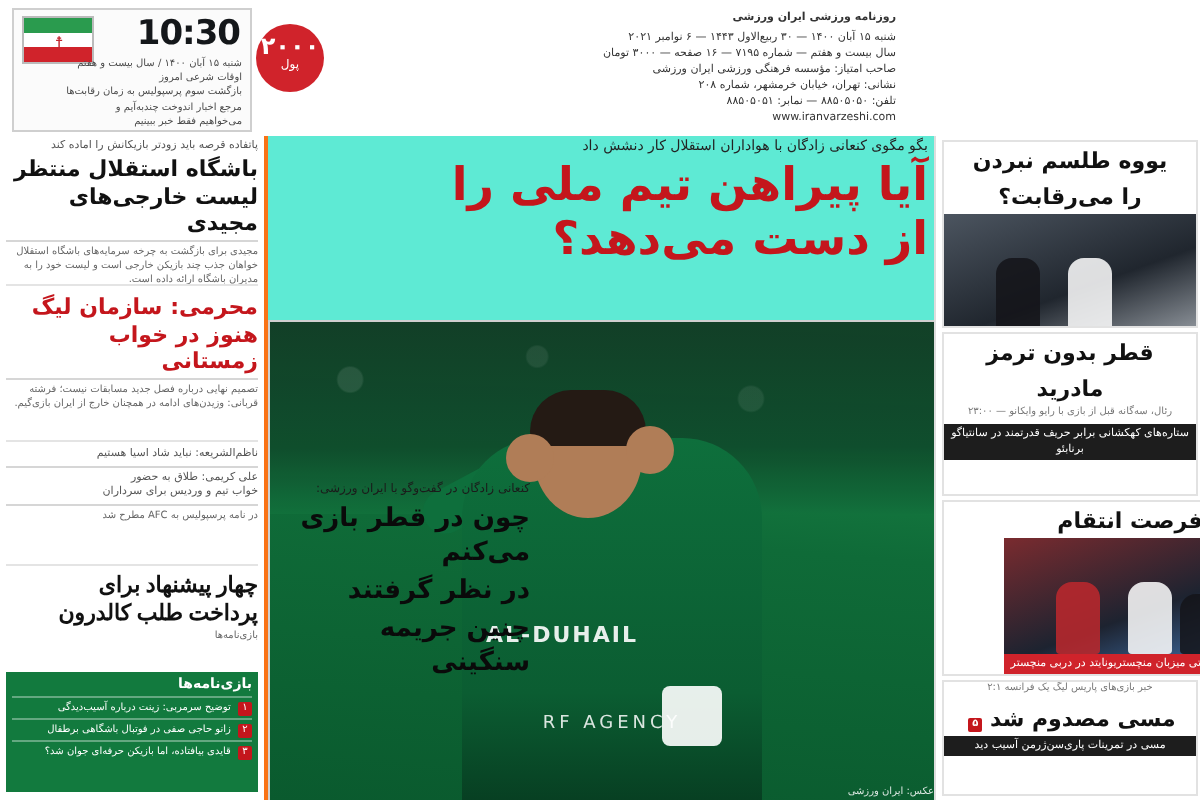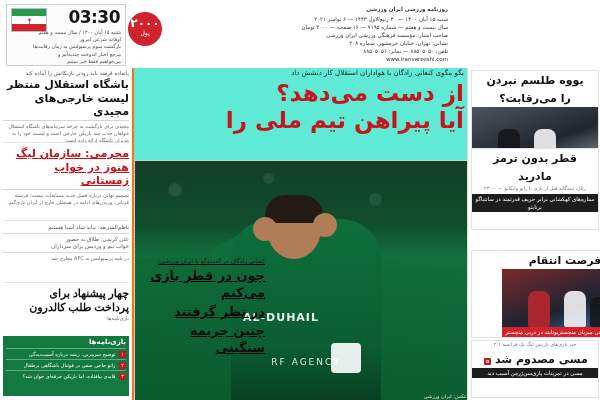--- a/index.html
+++ b/index.html
@@ -369,25 +369,24 @@
   .photo-caption {
     position: absolute;
     left: 2px; right: 2px; bottom: 2px;
     direction: rtl;
     text-align: right;
     font-size: 5px;
     color: rgba(255,255,255,0.85);
   }
   .overlay-box {
     position: absolute;
-    left: 4px; top: 96px;
+    left: 4px; top: 80px;
     width: 126px;
     background: rgba(255,255,255,0.0);
     direction: rtl;
-    text-decoration: underline;
   }
   .ov-kicker {
     font-size: 6px;
     color: #1b1b1b;
     line-height: 8px;
   }
   .ov-title {
     font-size: 13px;
     font-weight: bold;
     color: #0a0a0a;
@@ -416,21 +415,21 @@
     color: #555;
     line-height: 7px;
   }
   .l-title {
     font-size: 11px;
     font-weight: bold;
     color: #111;
     line-height: 13px;
     margin: 1px 0;
   }
-  .l-title.red { color: #c4161c; text-decoration: underline; }
+  .l-title.red { color: #c4161c; }
   .l-body {
     font-size: 5px;
     color: #666;
     line-height: 7px;
   }
   .l-rule {
     height: 1px;
     background: #d6d6d6;
     margin: 2px 0;
   }
@@ -473,21 +472,21 @@
 <body>
 
 <div id="page">
 
   <div class="masthead">
 
     <div class="mast-left">
       <div class="flag">
         <div class="flag-emblem">☨</div>
       </div>
-      <div class="clock-time">03:30</div>
+      <div class="clock-time">10:30</div>
       <div class="tiny tl1">شنبه ۱۵ آبان ۱۴۰۰ / سال بیست و هفتم</div>
       <div class="tiny tl2">اوقات شرعی امروز</div>
       <div class="tiny tl3">بازگشت سوم پرسپولیس به زمان رقابت‌ها</div>
       <div class="tiny tl4">مرجع اخبار اندوخت چندبه‌آیم و</div>
       <div class="tiny tl5">می‌خواهیم فقط خبر ببینیم</div>
     </div>
 
     <div class="mast-center">
       <div class="line mc1">روزنامه ورزشی ایران ورزشی</div>
       <div class="line mc2">شنبه ۱۵ آبان ۱۴۰۰ — ۳۰ ربیع‌الاول ۱۴۴۳ — ۶ نوامبر ۲۰۲۱</div>
@@ -552,22 +551,22 @@
           <span class="num-bullet">۳</span>
           <span>قایدی بیافتاده، اما بازیکن حرفه‌ای جوان شد؟</span>
         </div>
       </div>
     </div>
 
     <div class="col-main">
       <div class="headline-wrap">
         <div class="kicker">بگو مگوی کنعانی زادگان با هواداران استقلال کار دنشش داد</div>
         <div class="headline">
+          <div>آیا پیراهن تیم ملی را</div>
           <div>از دست می‌دهد؟</div>
-          <div>آیا پیراهن تیم ملی را</div>
         </div>
       </div>
 
       <div class="main-photo">
         <div class="crowd"></div>
         <div class="arm-l"></div>
         <div class="arm-r"></div>
         <div class="player"></div>
         <div class="player-head"></div>
         <div class="player-hair"></div>
@@ -593,21 +592,21 @@
       <div class="rcard" style="top:2px;height:92px;">
         <div class="rtitle">یووه طلسم نبردن</div>
         <div class="rtitle">را می‌رقابت؟</div>
         <div class="rphoto p1">
           <div class="fig dark f1"></div>
           <div class="fig f2"></div>
         </div>
 
       </div>
 
-      <div class="rcard" style="top:80px;height:80px;">
+      <div class="rcard" style="top:98px;height:80px;">
         <div class="rtitle">قطر بدون ترمز</div>
         <div class="rtitle">مادرید</div>
         <div class="rsub">رئال، سه‌گانه قبل از بازی با رایو وایکانو — ۲۳:۰۰</div>
         <div class="rbar dark">ستاره‌های کهکشانی برابر حریف قدرتمند در سانتیاگو برنابئو</div>
       </div>
 
       <div class="rcard" style="top:182px;height:86px;padding-left:30px;">
         <div class="rtitle">فرصت انتقام</div>
         <div class="rphoto p3">
           <div class="fig red f1"></div>

